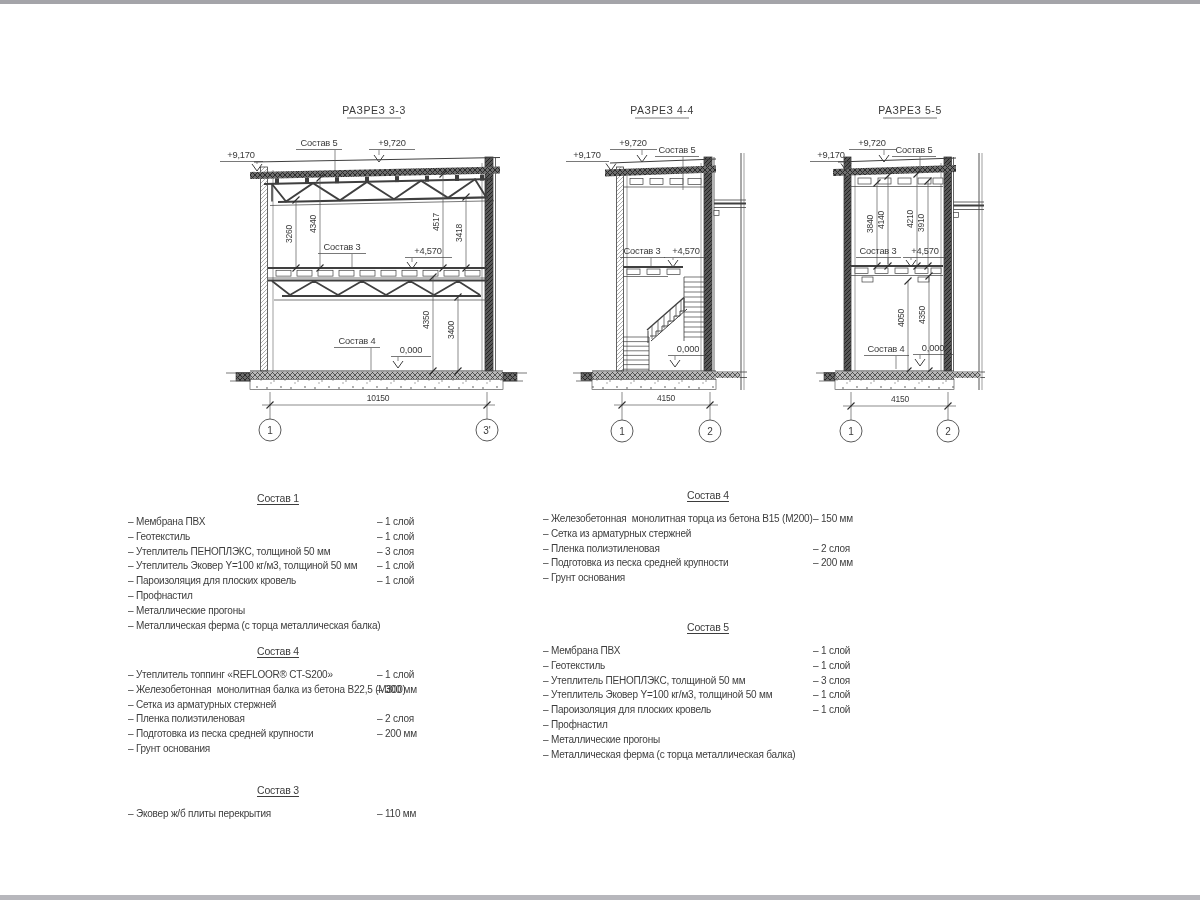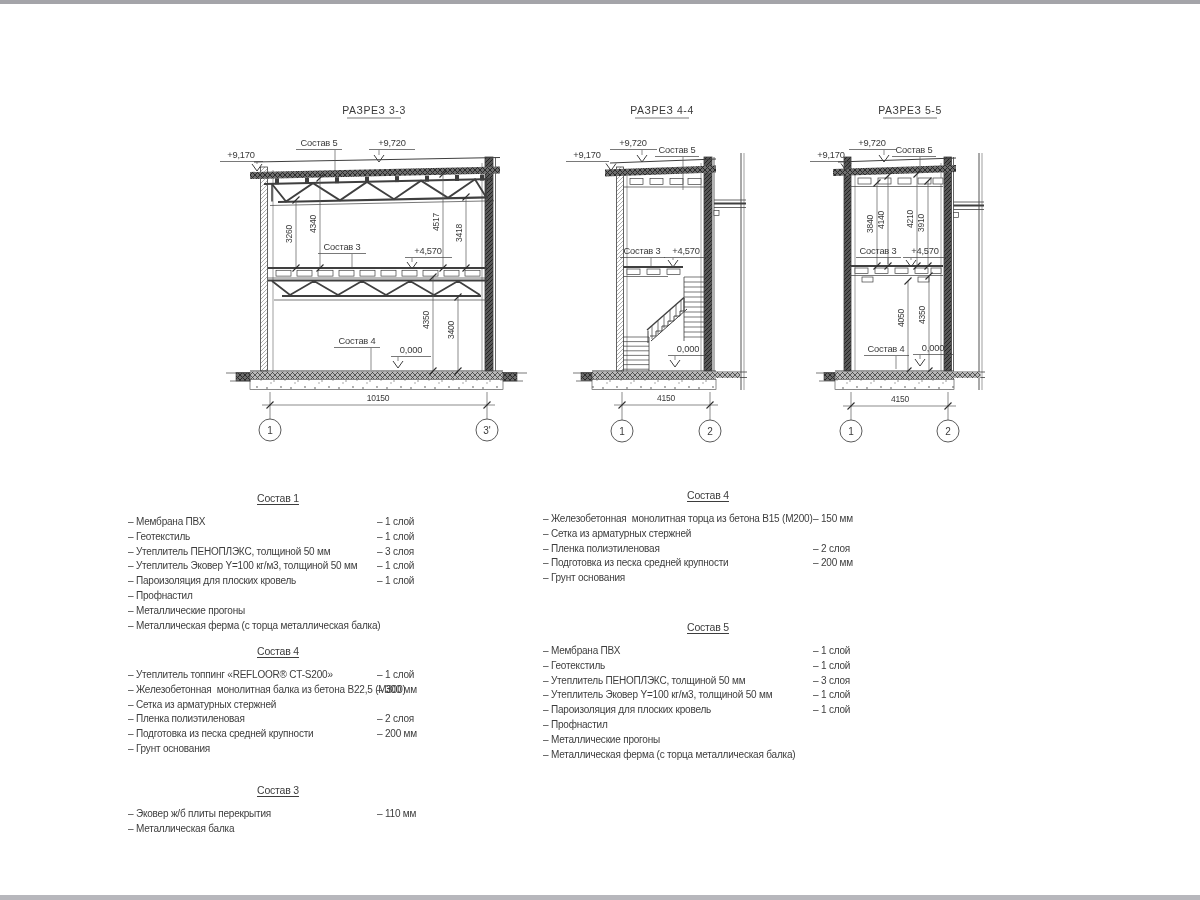--- a/index.html
+++ b/index.html
@@ -465,21 +465,20 @@
   <div class="comp-row"><span>– Железобетонная  монолитная балка из бетона В22,5 (М300)</span><span class="vl">– 300 мм</span></div>
   <div class="comp-row"><span>– Сетка из арматурных стержней</span></div>
   <div class="comp-row"><span>– Пленка полиэтиленовая</span><span class="vl">– 2 слоя</span></div>
   <div class="comp-row"><span>– Подготовка из песка средней крупности</span><span class="vl">– 200 мм</span></div>
   <div class="comp-row"><span>– Грунт основания</span></div>
 </div>
 
 <div class="comp c-left" style="left:128px;top:784px;">
   <div class="comp-title">Состав 3</div>
   <div class="comp-row"><span>– Эковер ж/б плиты перекрытия</span><span class="vl">– 110 мм</span></div>
-  <div class="comp-row"><span>– Металлическая балка</span></div>
 </div>
 
 <div class="comp c-right" style="left:543px;top:489px;">
   <div class="comp-title">Состав 4</div>
   <div class="comp-row"><span>– Железобетонная  монолитная торца из бетона В15 (М200)</span><span class="vl">– 150 мм</span></div>
   <div class="comp-row"><span>– Сетка из арматурных стержней</span></div>
   <div class="comp-row"><span>– Пленка полиэтиленовая</span><span class="vl">– 2 слоя</span></div>
   <div class="comp-row"><span>– Подготовка из песка средней крупности</span><span class="vl">– 200 мм</span></div>
   <div class="comp-row"><span>– Грунт основания</span></div>
 </div>

